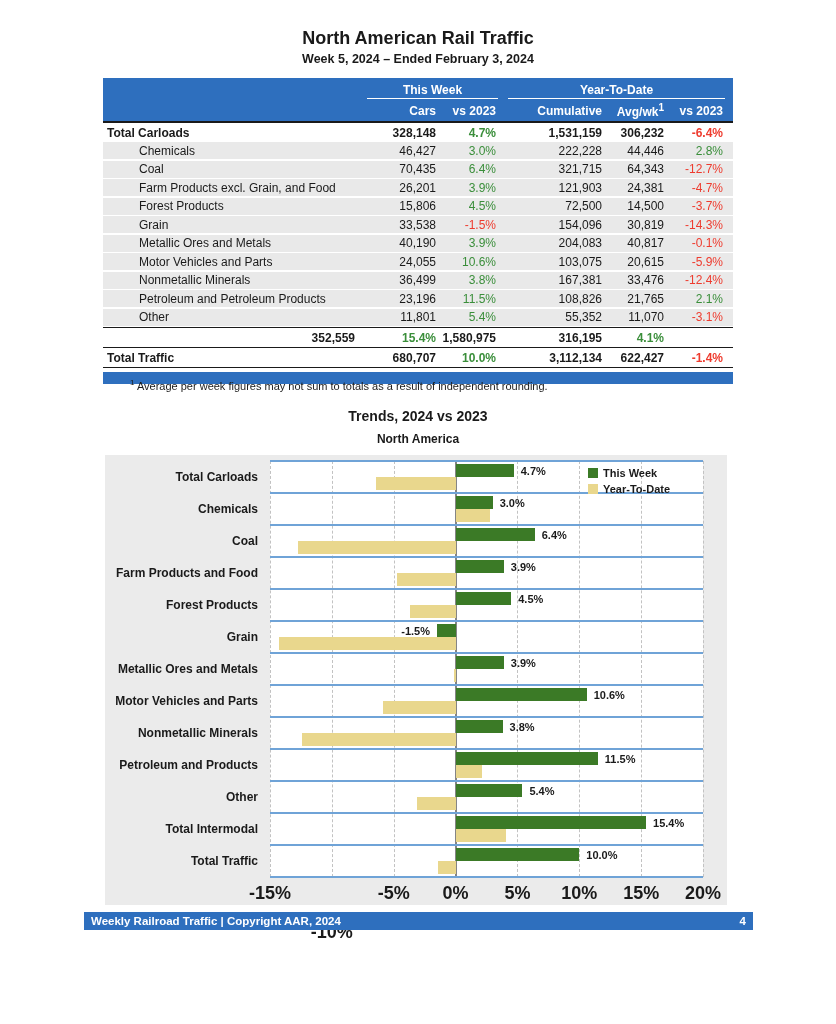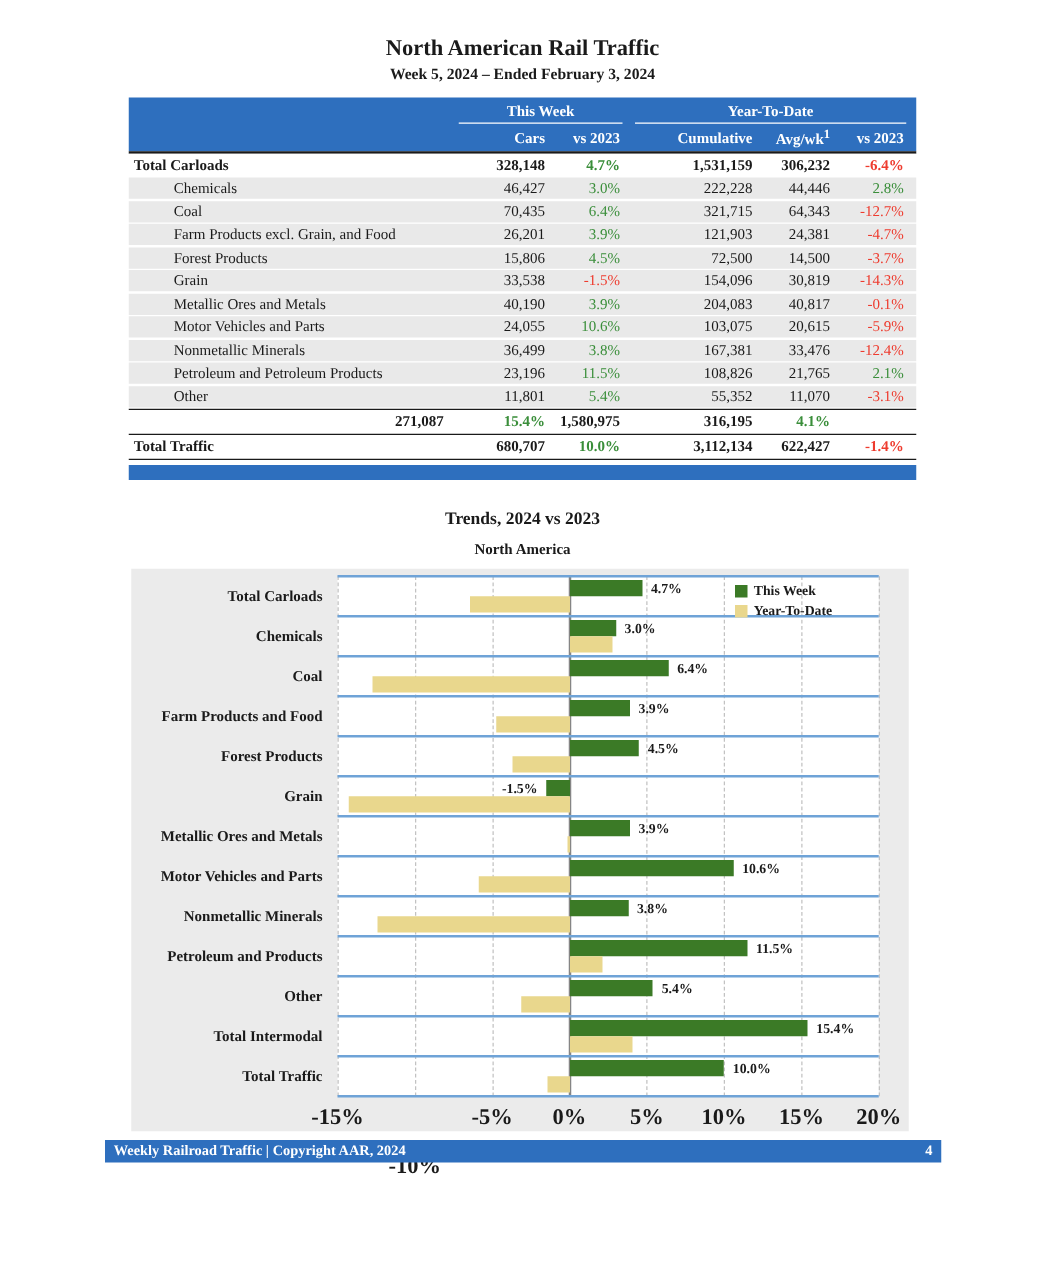--- a/index.html
+++ b/index.html
@@ -1,17 +1,17 @@
 <!DOCTYPE html>
 <html><head>
 <meta charset="utf-8">
 <style>
   html,body{margin:0;padding:0;background:#fff;}
   .page{position:relative;width:836px;height:1024px;background:#fff;overflow:hidden;
-        font-family:Liberation Serif, serif;color:#1a1a1a;}
+        font-family:Liberation Sans, sans-serif;color:#1a1a1a;}
 
   
   .doc-title{position:absolute;top:28px;left:0;width:100%;text-align:center;
              font-size:18px;font-weight:bold;}
   .doc-subtitle{position:absolute;top:52px;left:0;width:100%;text-align:center;
                 font-size:12.5px;font-weight:bold;}
 
   
   .rail-table{position:absolute;left:103px;top:78px;width:630px;font-size:12px;}
   .trow{display:grid;grid-template-columns:1fr 81px 60px 106px 62px 59px;
@@ -173,39 +173,40 @@
         </div>
         <div class="trow sub">
           <div class="cell label">Other</div>
           <div class="cell num">11,801</div>
           <div class="cell num pos">5.4%</div>
           <div class="cell num">55,352</div>
           <div class="cell num">11,070</div>
           <div class="cell num neg">-3.1%</div>
         </div>
         <div class="trow total rule-top">
-          <div class="cell num">271,087</div>
+          <div class="cell num">352,559</div>
           <div class="cell num pos">15.4%</div>
           <div class="cell num">1,580,975</div>
           <div class="cell num">316,195</div>
           <div class="cell num pos">4.1%</div>
         </div>
         <div class="trow total rule-top">
           <div class="cell label">Total Traffic</div>
           <div class="cell num">680,707</div>
           <div class="cell num pos">10.0%</div>
           <div class="cell num">3,112,134</div>
           <div class="cell num">622,427</div>
           <div class="cell num neg">-1.4%</div>
         </div>
       </div>
     <div class="tbody-end"></div>
     <div class="blue-bar"></div>
   </div>
 
+  <div class="footnote"><sup>1</sup> <span>Average per week figures may not sum to totals as a result of independent rounding.</span></div>
 
   <div class="chart-title">Trends, 2024 vs 2023</div>
   <div class="chart-subtitle">North America</div>
 
   <div class="chart-panel">
     <div class="plot-area">
         <div class="grid-v" style="left: 0%;"></div>
         <div class="grid-v" style="left: 14.2857%;"></div>
         <div class="grid-v" style="left: 28.5714%;"></div>
         <div class="zero-line" style="left: 42.8571%;"></div>

